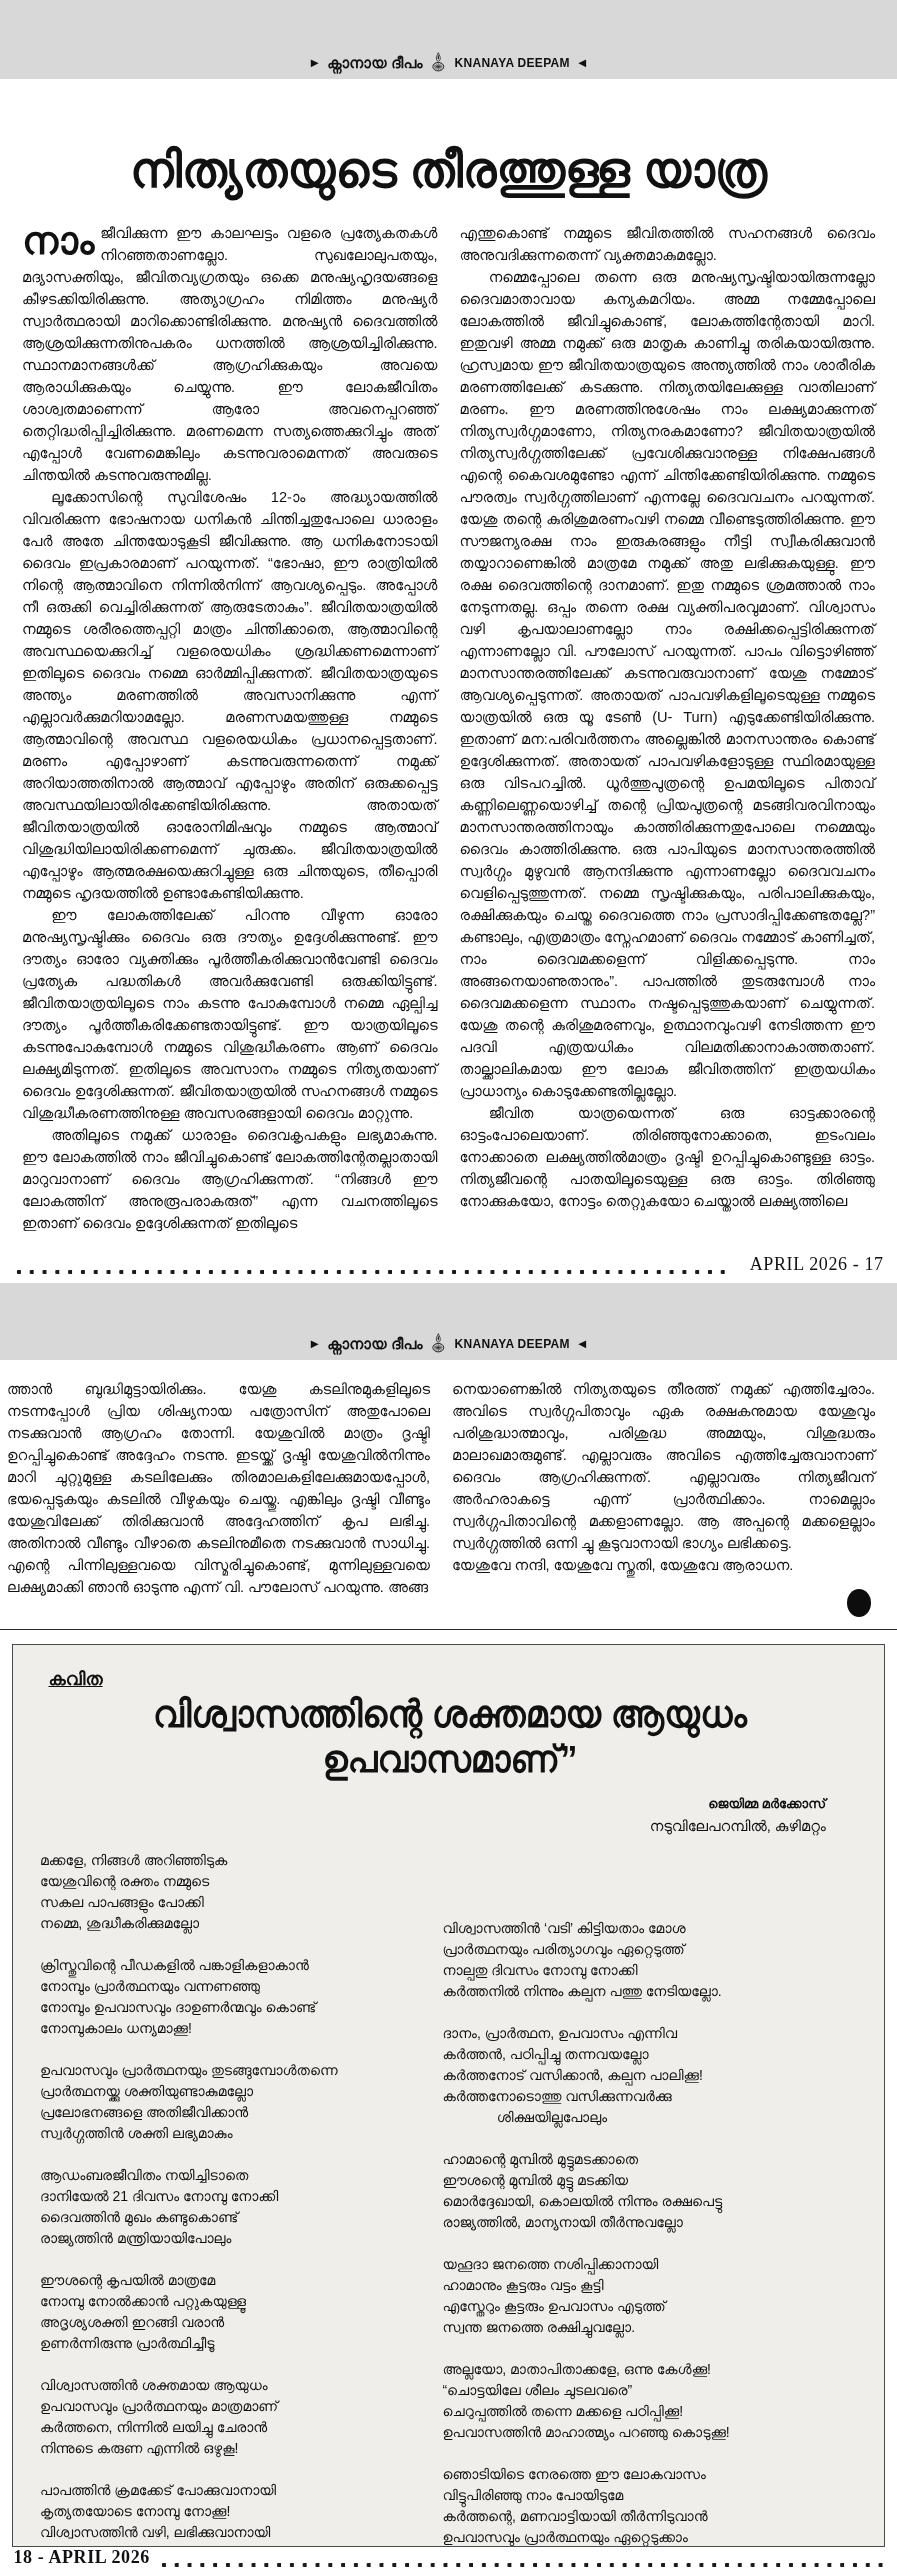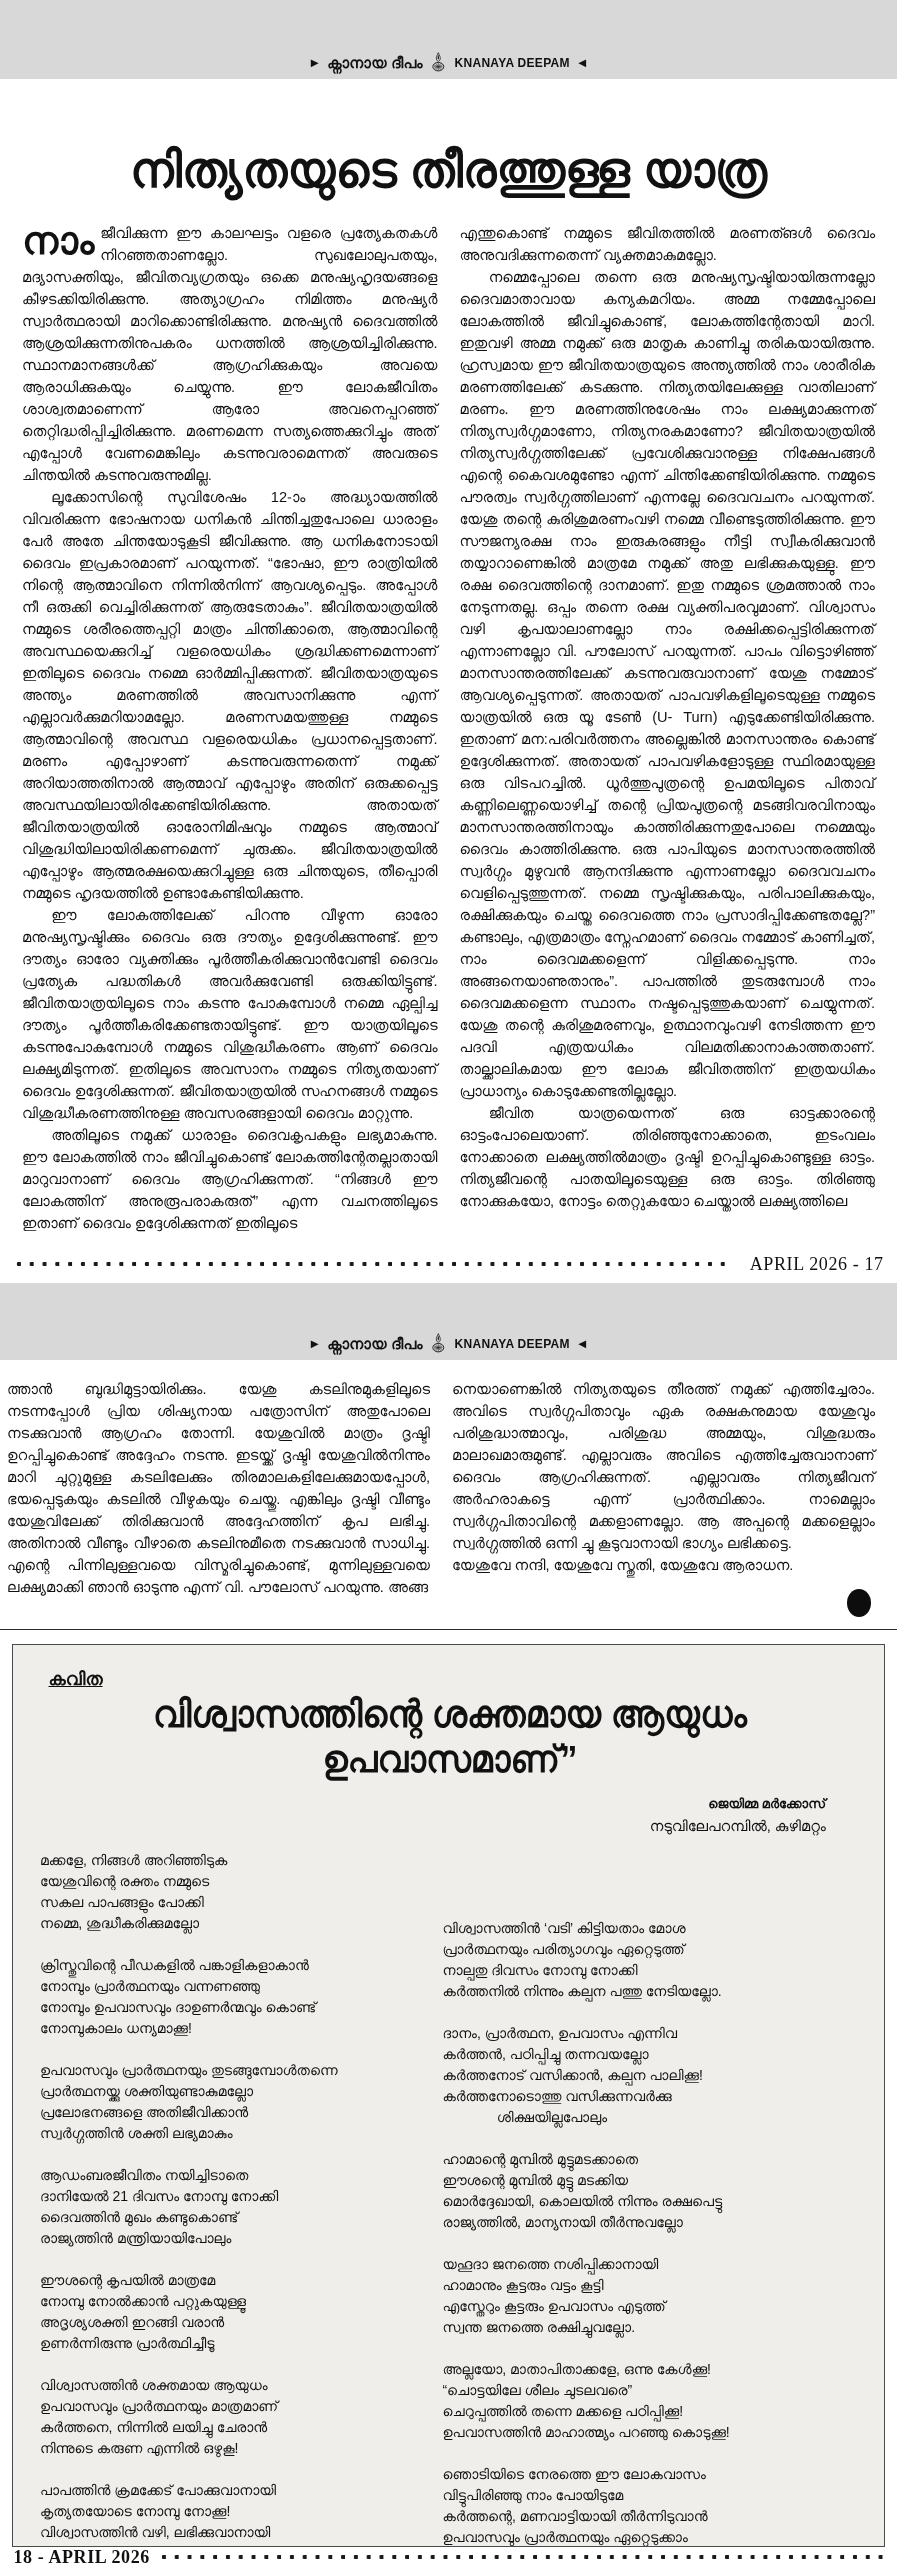--- a/index.html
+++ b/index.html
@@ -25,21 +25,21 @@
   
   .cols{display:flex;gap:22px;padding:0 22px;margin-top:28px;flex:1;overflow:hidden;text-align:justify;}
   .col{flex:1;font-size:14.6px;line-height:22px;}
   .para{margin:0;text-indent:2em;}
   .lead-para{margin:0;text-indent:0;}
   .cont .para:first-child{text-indent:0;}
   .page2 .para{text-indent:0;}
   .dropcap{float:left;font-size:39px;line-height:32px;font-weight:bold;margin:2.4px 6px 0 0;}
 
   
-  .footer{display:flex;align-items:center;padding:0 13.4px 8.5px 13.4px;}
+  .footer{display:flex;align-items:flex-end;padding:0 13.4px 8.5px 13.4px;}
   .dots{flex:1;height:6px;background-image:radial-gradient(circle at 6px 3px,#1a1a1a 2.1px,transparent 2.4px);background-size:12.8px 6px;background-repeat:repeat-x;}
   .footer-label{font-family:"Liberation Serif","DejaVu Serif",serif;font-size:18px;letter-spacing:0.6px;white-space:nowrap;}
   .footer1 .footer-label{margin-left:21px;}
   .footer2 .footer-label{margin-right:8px;font-weight:bold;}
 
   .end-dot{width:24px;height:28px;border-radius:50%;background:#0d0d0d;margin:13.4px 3.7px 0 auto;}
 
   .rule{border:0;border-top:1.2px solid #2a2a2a;margin:8.5px 0 0 0;width:100%;}
 
   
@@ -82,21 +82,21 @@
     <div class="col">
       <p class="lead-para"><span class="dropcap">നാം</span><span>ജീവിക്കുന്ന ഈ കാലഘട്ടം വളരെ പ്രത്യേകതകൾ നിറഞ്ഞതാണല്ലോ. സുഖലോലുപതയും, മദ്യാസക്തിയും, ജീവിതവ്യഗ്രതയും ഒക്കെ മനുഷ്യഹൃദയങ്ങളെ കീഴടക്കിയിരിക്കുന്നു. അത്യാഗ്രഹം നിമിത്തം മനുഷ്യർ സ്വാർത്ഥരായി മാറിക്കൊണ്ടിരിക്കുന്നു. മനുഷ്യൻ ദൈവത്തിൽ ആശ്രയിക്കുന്നതിനുപകരം ധനത്തിൽ ആശ്രയിച്ചിരിക്കുന്നു. സ്ഥാനമാനങ്ങൾക്ക് ആഗ്രഹിക്കുകയും അവയെ ആരാധിക്കുകയും ചെയ്യുന്നു. ഈ ലോകജീവിതം ശാശ്വതമാണെന്ന് ആരോ അവനെപ്പറഞ്ഞ് തെറ്റിദ്ധരിപ്പിച്ചിരിക്കുന്നു. മരണമെന്ന സത്യത്തെക്കുറിച്ചും അത് എപ്പോൾ വേണമെങ്കിലും കടന്നുവരാമെന്നത് അവരുടെ ചിന്തയിൽ കടന്നുവരുന്നുമില്ല.</span></p>
       <div>
           <div class="para">ലൂക്കോസിന്റെ സുവിശേഷം 12-ാം അദ്ധ്യായത്തിൽ വിവരിക്കുന്ന ഭോഷനായ ധനികൻ ചിന്തിച്ചതുപോലെ ധാരാളം പേർ അതേ ചിന്തയോടുകൂടി ജീവിക്കുന്നു. ആ ധനികനോടായി ദൈവം ഇപ്രകാരമാണ് പറയുന്നത്. “ഭോഷാ, ഈ രാത്രിയിൽ നിന്റെ ആത്മാവിനെ നിന്നിൽനിന്ന് ആവശ്യപ്പെടും. അപ്പോൾ നീ ഒരുക്കി വെച്ചിരിക്കുന്നത് ആരുടേതാകും”. ജീവിതയാത്രയിൽ നമ്മുടെ ശരീരത്തെപ്പറ്റി മാത്രം ചിന്തിക്കാതെ, ആത്മാവിന്റെ അവസ്ഥയെക്കുറിച്ച് വളരെയധികം ശ്രദ്ധിക്കണമെന്നാണ് ഇതിലൂടെ ദൈവം നമ്മെ ഓർമ്മിപ്പിക്കുന്നത്. ജീവിതയാത്രയുടെ അന്ത്യം മരണത്തിൽ അവസാനിക്കുന്നു എന്ന് എല്ലാവർക്കുമറിയാമല്ലോ. മരണസമയത്തുള്ള നമ്മുടെ ആത്മാവിന്റെ അവസ്ഥ വളരെയധികം പ്രധാനപ്പെട്ടതാണ്. മരണം എപ്പോഴാണ് കടന്നുവരുന്നതെന്ന് നമുക്ക് അറിയാത്തതിനാൽ ആത്മാവ് എപ്പോഴും അതിന് ഒരുക്കപ്പെട്ട അവസ്ഥയിലായിരിക്കേണ്ടിയിരിക്കുന്നു. അതായത് ജീവിതയാത്രയിൽ ഓരോനിമിഷവും നമ്മുടെ ആത്മാവ് വിശുദ്ധിയിലായിരിക്കണമെന്ന് ചുരുക്കം. ജീവിതയാത്രയിൽ എപ്പോഴും ആത്മരക്ഷയെക്കുറിച്ചുള്ള ഒരു ചിന്തയുടെ, തീപ്പൊരി നമ്മുടെ ഹൃദയത്തിൽ ഉണ്ടാകേണ്ടിയിക്കുന്നു.</div>
           <div class="para">ഈ ലോകത്തിലേക്ക് പിറന്നു വീഴുന്ന ഓരോ മനുഷ്യസൃഷ്ടിക്കും ദൈവം ഒരു ദൗത്യം ഉദ്ദേശിക്കുന്നുണ്ട്. ഈ ദൗത്യം ഓരോ വ്യക്തിക്കും പൂർത്തീകരിക്കുവാൻവേണ്ടി ദൈവം പ്രത്യേക പദ്ധതികൾ അവർക്കുവേണ്ടി ഒരുക്കിയിട്ടുണ്ട്. ജീവിതയാത്രയിലൂടെ നാം കടന്നു പോകുമ്പോൾ നമ്മെ ഏല്പിച്ച ദൗത്യം പൂർത്തീകരിക്കേണ്ടതായിട്ടുണ്ട്. ഈ യാത്രയിലൂടെ കടന്നുപോകുമ്പോൾ നമ്മുടെ വിശുദ്ധീകരണം ആണ് ദൈവം ലക്ഷ്യമിടുന്നത്. ഇതിലൂടെ അവസാനം നമ്മുടെ നിത്യതയാണ് ദൈവം ഉദ്ദേശിക്കുന്നത്. ജീവിതയാത്രയിൽ സഹനങ്ങൾ നമ്മുടെ വിശുദ്ധീകരണത്തിനുള്ള അവസരങ്ങളായി ദൈവം മാറ്റുന്നു.</div>
           <div class="para">അതിലൂടെ നമുക്ക് ധാരാളം ദൈവകൃപകളും ലഭ്യമാകുന്നു. ഈ ലോകത്തിൽ നാം ജീവിച്ചുകൊണ്ട് ലോകത്തിന്റേതല്ലാതായി മാറുവാനാണ് ദൈവം ആഗ്രഹിക്കുന്നത്. “നിങ്ങൾ ഈ ലോകത്തിന് അനുരൂപരാകരുത്” എന്ന വചനത്തിലൂടെ ഇതാണ് ദൈവം ഉദ്ദേശിക്കുന്നത് ഇതിലൂടെ</div>
         </div>
     </div>
     <div class="col cont">
       <div>
-          <div class="para">എന്തുകൊണ്ട് നമ്മുടെ ജീവിതത്തിൽ മരണത്ങൾ ദൈവം അനുവദിക്കുന്നതെന്ന് വ്യക്തമാകുമല്ലോ.</div>
+          <div class="para">എന്തുകൊണ്ട് നമ്മുടെ ജീവിതത്തിൽ സഹനങ്ങൾ ദൈവം അനുവദിക്കുന്നതെന്ന് വ്യക്തമാകുമല്ലോ.</div>
           <div class="para">നമ്മെപ്പോലെ തന്നെ ഒരു മനുഷ്യസൃഷ്ടിയായിരുന്നല്ലോ ദൈവമാതാവായ കന്യകമറിയം. അമ്മ നമ്മേപ്പോലെ ലോകത്തിൽ ജീവിച്ചുകൊണ്ട്, ലോകത്തിന്റേതായി മാറി. ഇതുവഴി അമ്മ നമുക്ക് ഒരു മാതൃക കാണിച്ചു തരികയായിരുന്നു. ഹ്രസ്വമായ ഈ ജീവിതയാത്രയുടെ അന്ത്യത്തിൽ നാം ശാരീരിക മരണത്തിലേക്ക് കടക്കുന്നു. നിത്യതയിലേക്കുള്ള വാതിലാണ് മരണം. ഈ മരണത്തിനുശേഷം നാം ലക്ഷ്യമാക്കുന്നത് നിത്യസ്വർഗ്ഗമാണോ, നിത്യനരകമാണോ? ജീവിതയാത്രയിൽ നിത്യസ്വർഗ്ഗത്തിലേക്ക് പ്രവേശിക്കുവാനുള്ള നിക്ഷേപങ്ങൾ എന്റെ കൈവശമുണ്ടോ എന്ന് ചിന്തിക്കേണ്ടിയിരിക്കുന്നു. നമ്മുടെ പൗരത്വം സ്വർഗ്ഗത്തിലാണ് എന്നല്ലേ ദൈവവചനം പറയുന്നത്. യേശു തന്റെ കുരിശുമരണംവഴി നമ്മെ വീണ്ടെടുത്തിരിക്കുന്നു. ഈ സൗജന്യരക്ഷ നാം ഇരുകരങ്ങളും നീട്ടി സ്വീകരിക്കുവാൻ തയ്യാറാണെങ്കിൽ മാത്രമേ നമുക്ക് അതു ലഭിക്കുകയുള്ളു. ഈ രക്ഷ ദൈവത്തിന്റെ ദാനമാണ്. ഇതു നമ്മുടെ ശ്രമത്താൽ നാം നേടുന്നതല്ല. ഒപ്പം തന്നെ രക്ഷ വ്യക്തിപരവുമാണ്. വിശ്വാസം വഴി കൃപയാലാണല്ലോ നാം രക്ഷിക്കപ്പെട്ടിരിക്കുന്നത് എന്നാണല്ലോ വി. പൗലോസ് പറയുന്നത്. പാപം വിട്ടൊഴിഞ്ഞ് മാനസാന്തരത്തിലേക്ക് കടന്നുവരുവാനാണ് യേശു നമ്മോട് ആവശ്യപ്പെടുന്നത്. അതായത് പാപവഴികളിലൂടെയുള്ള നമ്മുടെ യാത്രയിൽ ഒരു യൂ ടേൺ (U- Turn) എടുക്കേണ്ടിയിരിക്കുന്നു. ഇതാണ് മന:പരിവർത്തനം അല്ലെങ്കിൽ മാനസാന്തരം കൊണ്ട് ഉദ്ദേശിക്കുന്നത്. അതായത് പാപവഴികളോടുള്ള സ്ഥിരമായുള്ള ഒരു വിടപറച്ചിൽ. ധൂർത്തുപുത്രന്റെ ഉപമയിലൂടെ പിതാവ് കണ്ണിലെണ്ണയൊഴിച്ച് തന്റെ പ്രിയപുത്രന്റെ മടങ്ങിവരവിനായും മാനസാന്തരത്തിനായും കാത്തിരിക്കുന്നതുപോലെ നമ്മെയും ദൈവം കാത്തിരിക്കുന്നു. ഒരു പാപിയുടെ മാനസാന്തരത്തിൽ സ്വർഗ്ഗം മുഴുവൻ ആനന്ദിക്കുന്നു എന്നാണല്ലോ ദൈവവചനം വെളിപ്പെടുത്തുന്നത്. നമ്മെ സൃഷ്ടിക്കുകയും, പരിപാലിക്കുകയും, രക്ഷിക്കുകയും ചെയ്ത ദൈവത്തെ നാം പ്രസാദിപ്പിക്കേണ്ടതല്ലേ?” കണ്ടാലും, എത്രമാത്രം സ്നേഹമാണ് ദൈവം നമ്മോട് കാണിച്ചത്, നാം ദൈവമക്കളെന്ന് വിളിക്കപ്പെടുന്നു. നാം അങ്ങനെയാണുതാനും”. പാപത്തിൽ തുടരുമ്പോൾ നാം ദൈവമക്കളെന്ന സ്ഥാനം നഷ്ടപ്പെടുത്തുകയാണ് ചെയ്യുന്നത്. യേശു തന്റെ കുരിശുമരണവും, ഉത്ഥാനവുംവഴി നേടിത്തന്ന ഈ പദവി എത്രയധികം വിലമതിക്കാനാകാത്തതാണ്. താല്ക്കാലികമായ ഈ ലോക ജീവിതത്തിന് ഇത്രയധികം പ്രാധാന്യം കൊടുക്കേണ്ടതില്ലല്ലോ.</div>
           <div class="para">ജീവിത യാത്രയെന്നത് ഒരു ഓട്ടക്കാരന്റെ ഓട്ടംപോലെയാണ്. തിരിഞ്ഞുനോക്കാതെ, ഇടംവലം നോക്കാതെ ലക്ഷ്യത്തിൽമാത്രം ദൃഷ്ടി ഉറപ്പിച്ചുകൊണ്ടുള്ള ഓട്ടം. നിത്യജീവന്റെ പാതയിലൂടെയുള്ള ഒരു ഓട്ടം. തിരിഞ്ഞു നോക്കുകയോ, നോട്ടം തെറ്റുകയോ ചെയ്താൽ ലക്ഷ്യത്തിലെ</div>
         </div>
     </div>
   </div>
 
   <div class="footer footer1">
     <div class="dots"></div>
     <div class="footer-label">APRIL  2026 - 17</div>
   </div>

